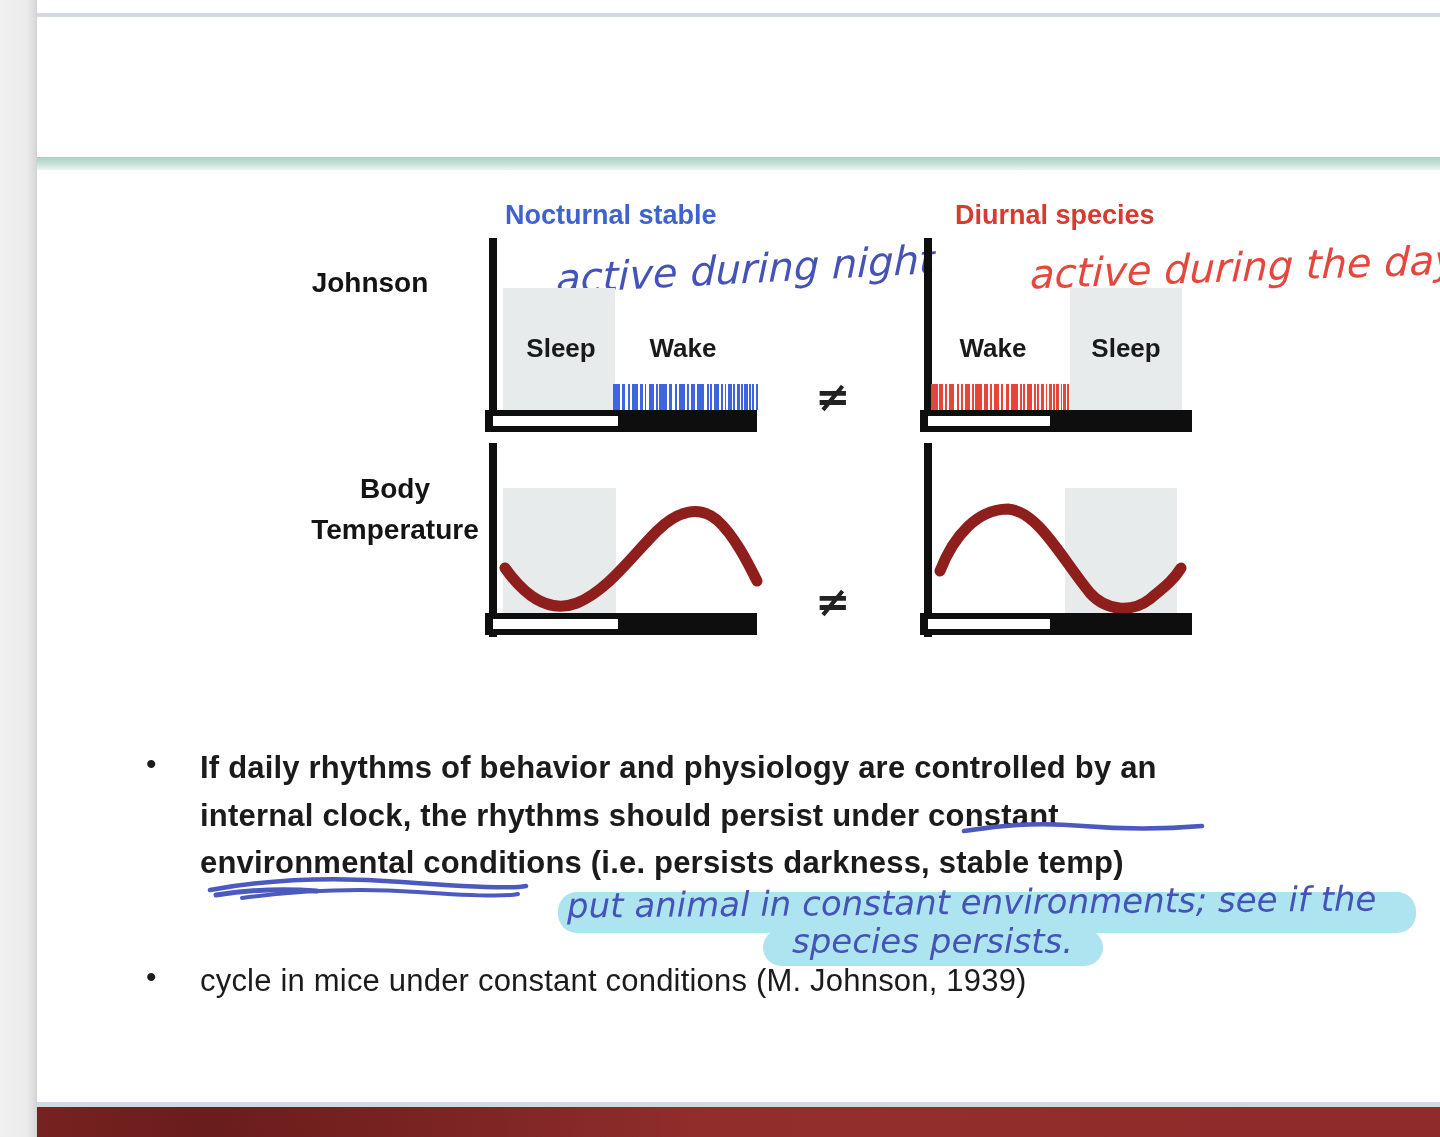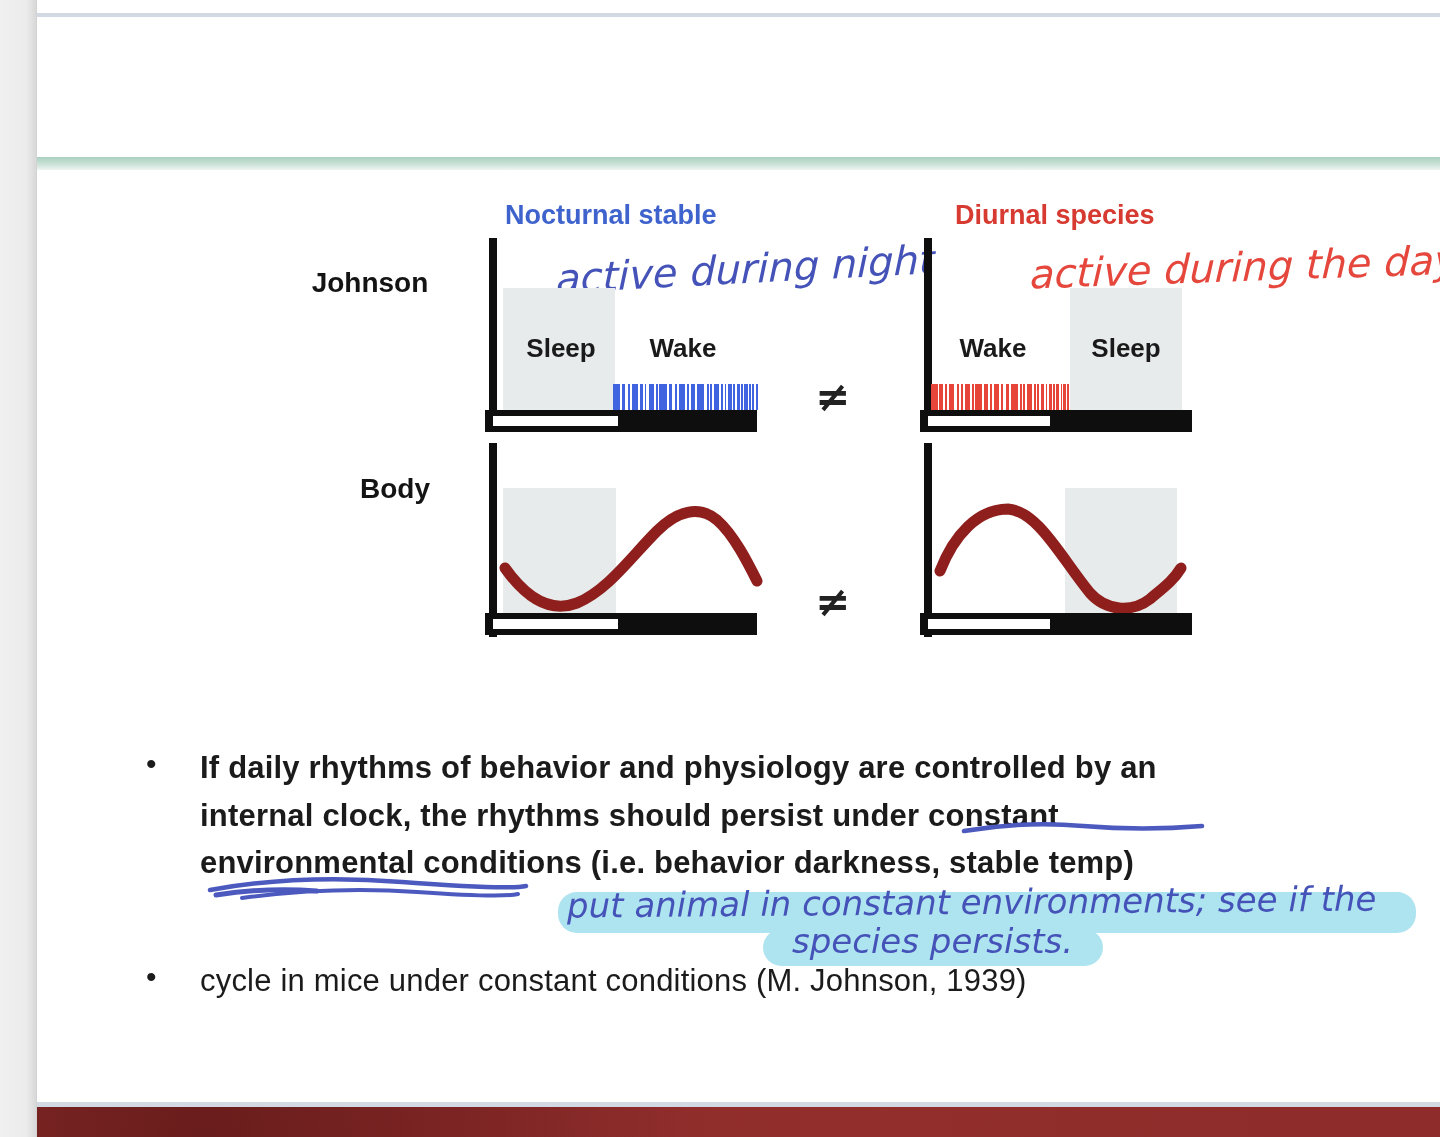--- a/index.html
+++ b/index.html
@@ -101,20 +101,21 @@
 <div class="page">
 
   <div class="hairline" style="top:13px;"></div>
   <div class="mint-strip"></div>
 
   <div class="row-label" style="left:285px;top:262px;width:170px;">
     <div>Johnson</div>
   </div>
   <div class="row-label" style="left:310px;top:468px;width:170px;">
     <div>Body</div>
+    <div>Temperature</div>
   </div>
 
   <div class="panel-title title-blue" style="left:505px;top:200px;">Nocturnal stable</div>
   <div class="panel-title title-red" style="left:955px;top:200px;">Diurnal species</div>
 
   <div class="ink ink-blue" style="left:556px;top:246px;font-size:40px;transform:rotate(-3deg) skewX(-4deg);">active during night</div>
   <div class="ink ink-red" style="left:1030px;top:244px;font-size:40px;transform:rotate(-2deg) skewX(-4deg);">active during the day</div>
 
   <div class="chart" style="left:485px;top:236px;">
     <div class="shade" style="left:18px;top:52px;width:112px;height:122px;"></div>
@@ -218,21 +219,21 @@
     </div>
   </div>
 
   <div class="neq" style="left:815px;top:372px;">≠</div>
   <div class="neq" style="left:815px;top:577px;">≠</div>
 
   <div class="bullet-dot" style="left:146px;top:747px;">•</div>
   <div class="body-text" style="top:744px;font-weight:bold;">
     <div>If daily rhythms of behavior and physiology are controlled by an</div>
     <div>internal clock, the rhythms should persist under constant</div>
-    <div>environmental conditions (i.e. behavior darkness, stable temp)</div>
+    <div>environmental conditions (i.e. persists darkness, stable temp)</div>
   </div>
 
   <svg class="underline-svg" style="left:958px;top:816px;" width="250" height="24" viewBox="0 0 250 24">
     <path d="M6 15 Q 65 5 125 10 T 244 10" fill="none" stroke="#4c5abf" stroke-width="4.5" stroke-linecap="round"></path>
   </svg>
   <svg class="underline-svg" style="left:202px;top:870px;" width="330" height="36" viewBox="0 0 330 36">
     <path d="M8 20 Q 95 4 200 12 T 324 16" fill="none" stroke="#4c5abf" stroke-width="4.5" stroke-linecap="round"></path>
     <path d="M40 28 Q 130 16 215 22 T 316 24" fill="none" stroke="#4c5abf" stroke-width="4" stroke-linecap="round"></path>
     <path d="M14 25 Q 65 17 115 21" fill="none" stroke="#4c5abf" stroke-width="5" stroke-linecap="round"></path>
   </svg>

